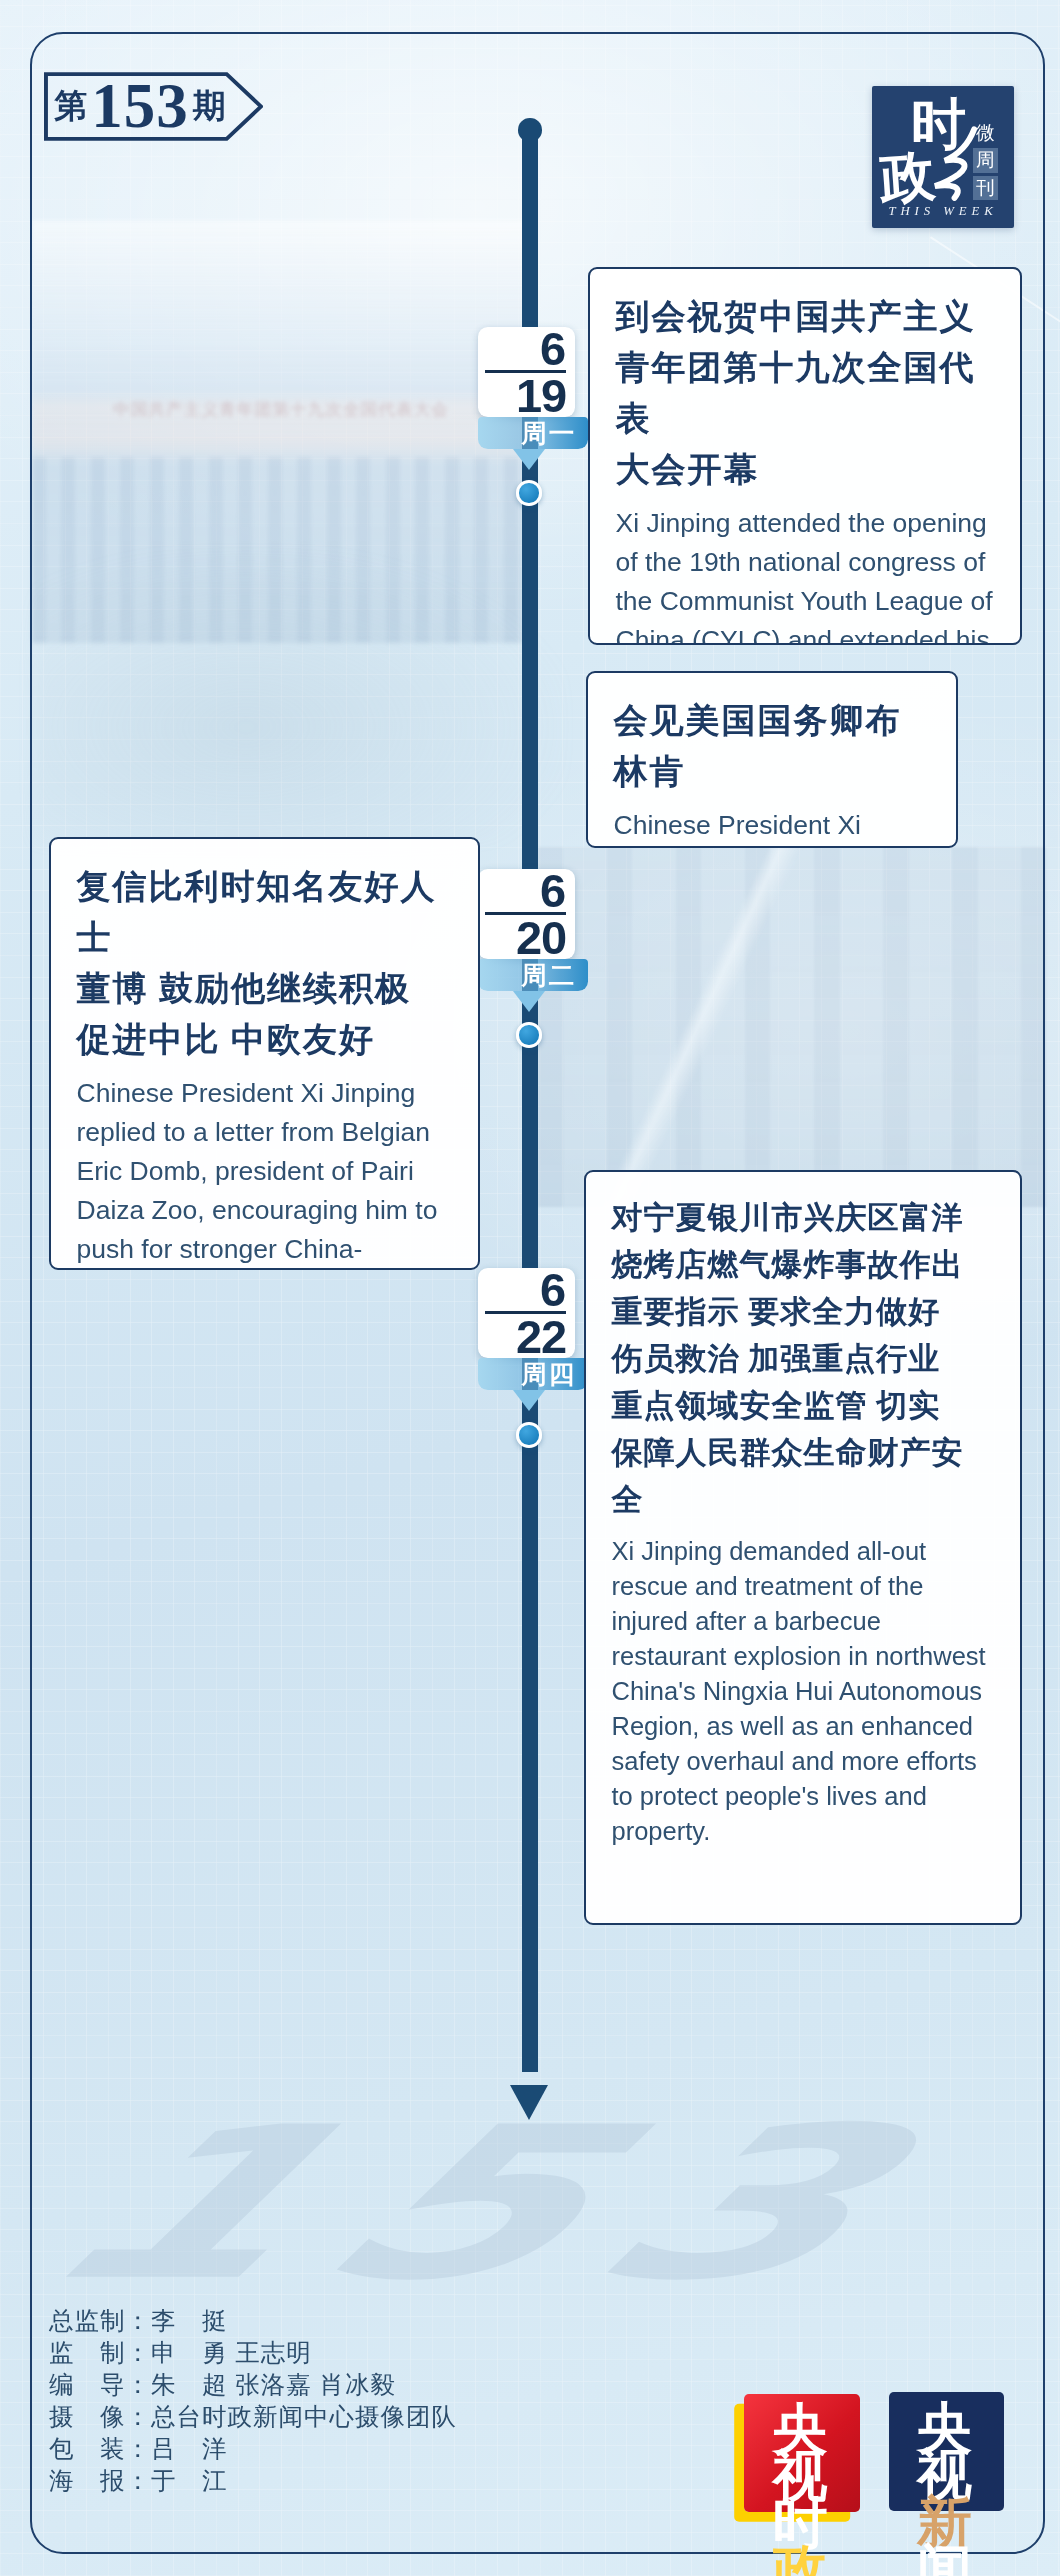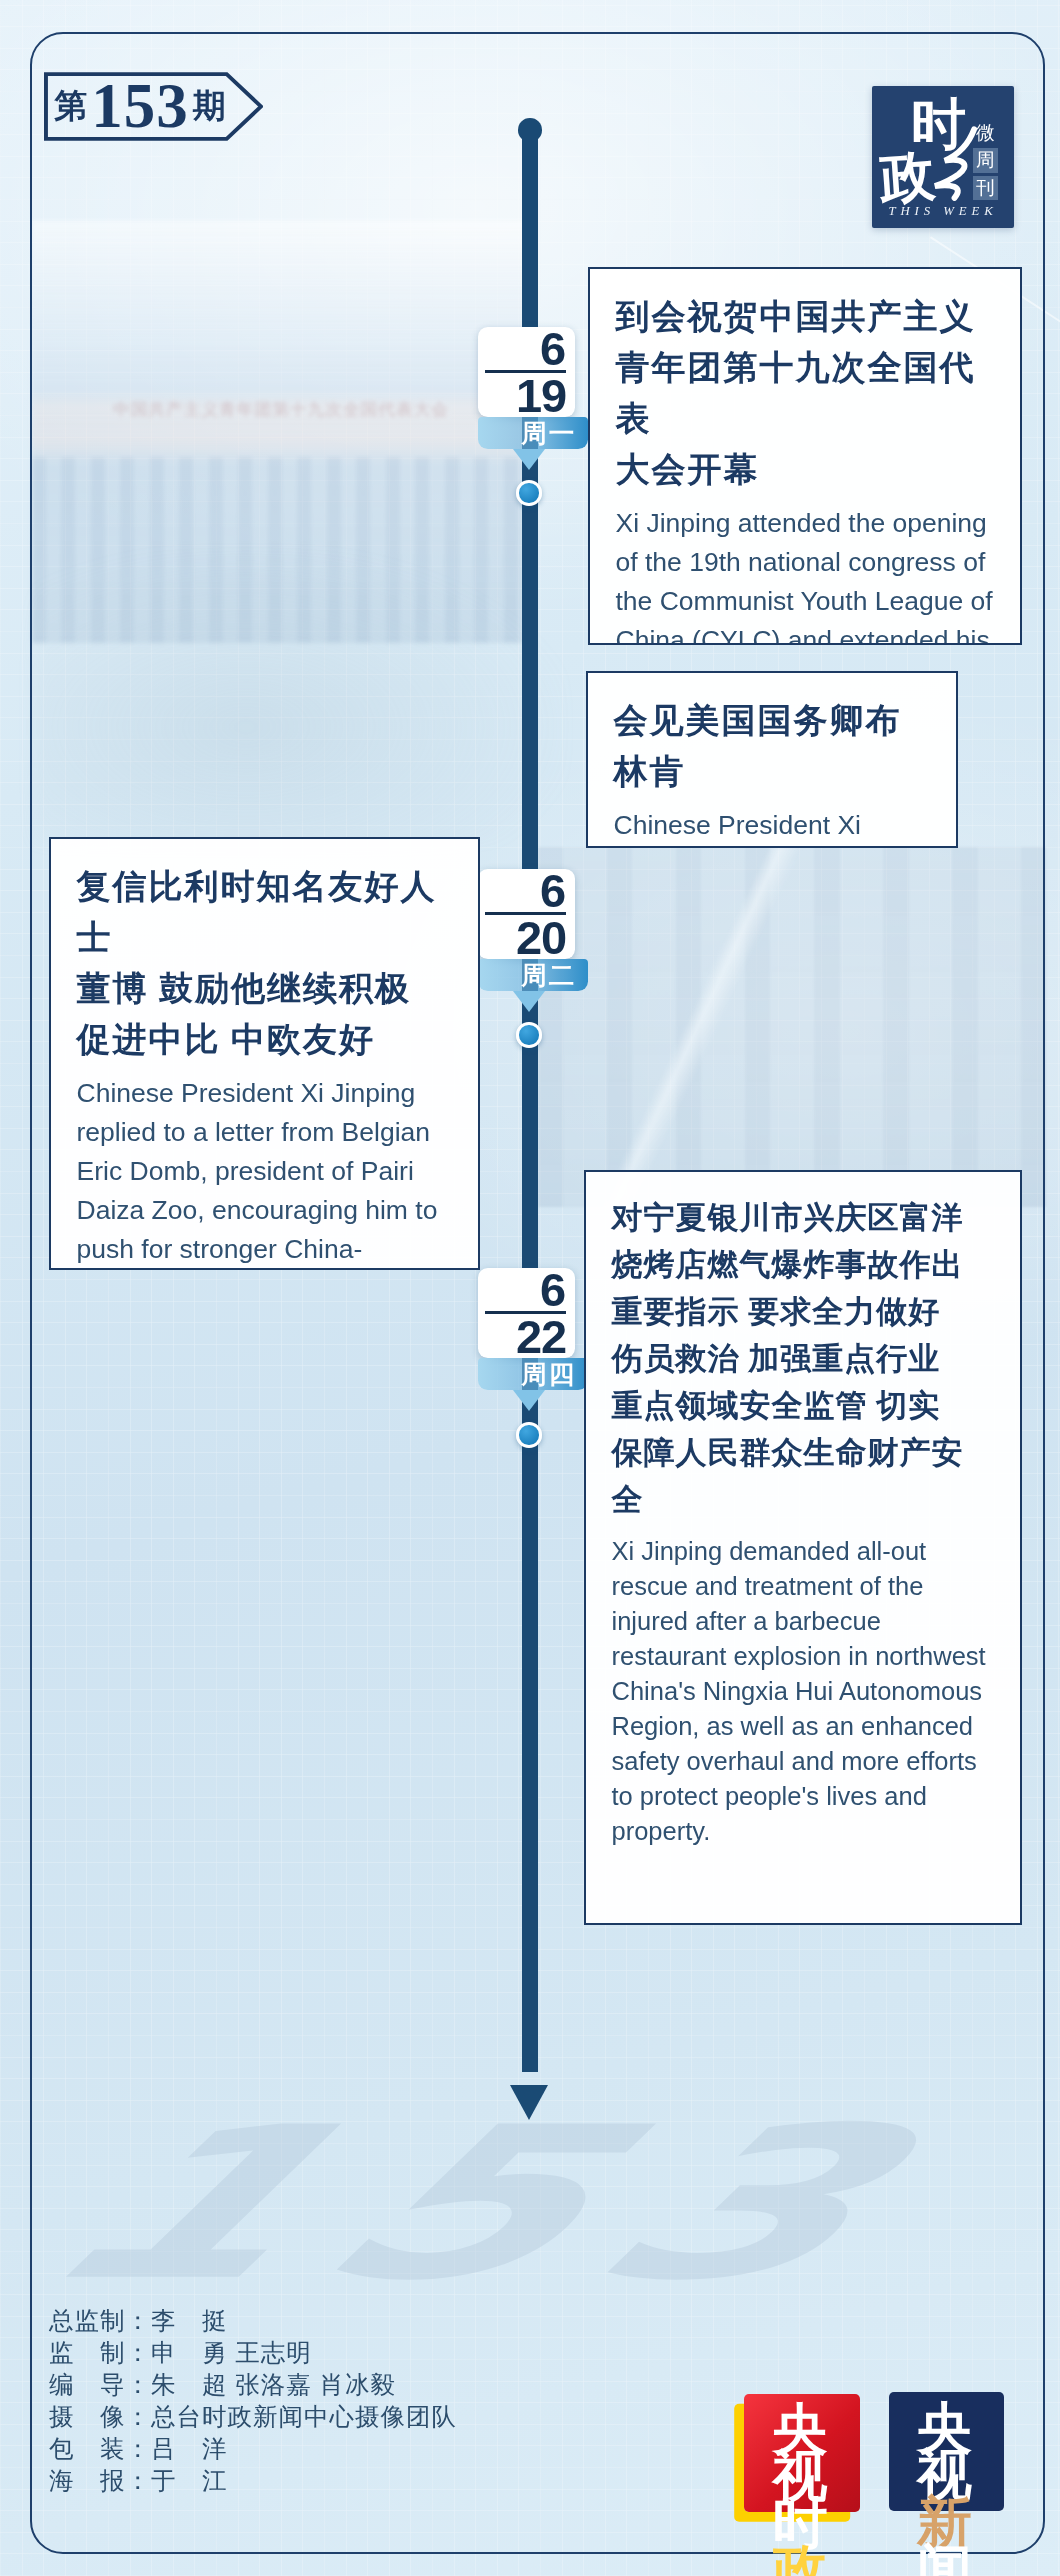--- a/index.html
+++ b/index.html
@@ -86,21 +86,21 @@
   .date-rule{width:81px;border-top:3.9px solid #16304f;margin:1px 0;}
   .date-day{font-size:47px;font-weight:700;line-height:43px;letter-spacing:-1px;}
   .date-ribbon{width:110px;height:32px;margin-top:0;border-radius:3.9px 3.9px 9.8px 9.8px;
     background:linear-gradient(90deg,var(--ribbon-from) 0%,#6db4dfa0 40%,var(--ribbon-to) 100%);
     color:#fff;font-size:25.5px;font-weight:700;line-height:32px;text-align:right;padding-right:11.8px;
     box-sizing:border-box;letter-spacing:2px;}
   .date-tail{width:0;height:0;margin-left:35px;border-left:16.7px solid transparent;
     border-right:16.7px solid transparent;border-top:21.6px solid var(--tail);}
   
   .card{position:absolute;background:rgba(255,255,255,.96);border:2.9px solid var(--navy-text);
-    border-radius:0;box-sizing:border-box;padding:21.6px 25.5px 0 25.5px;overflow:hidden;}
+    border-radius:9px;box-sizing:border-box;padding:21.6px 25.5px 0 25.5px;overflow:hidden;}
   .card-title{white-space:pre-line;color:var(--navy-text);
     font-family:"Liberation Serif","DejaVu Serif",serif;font-weight:600;letter-spacing:2px;
     font-size:34px;line-height:51px;}
   .card-en{color:var(--en-text);font-size:26.5px;line-height:39px;margin-top:9.8px;}
   .card-1{left:588px;top:267px;width:434px;height:378px;}
   .card-2{left:586px;top:671px;width:372px;height:177px;}
   .card-3{left:49px;top:837px;width:431px;height:433px;}
   .card-4{left:584px;top:1170px;width:438px;height:755px;}
   .card-4 .card-title{font-size:31px;line-height:47px;letter-spacing:1px;}
   .card-4 .card-en{font-size:25.5px;line-height:35px;margin-top:11.8px;}

